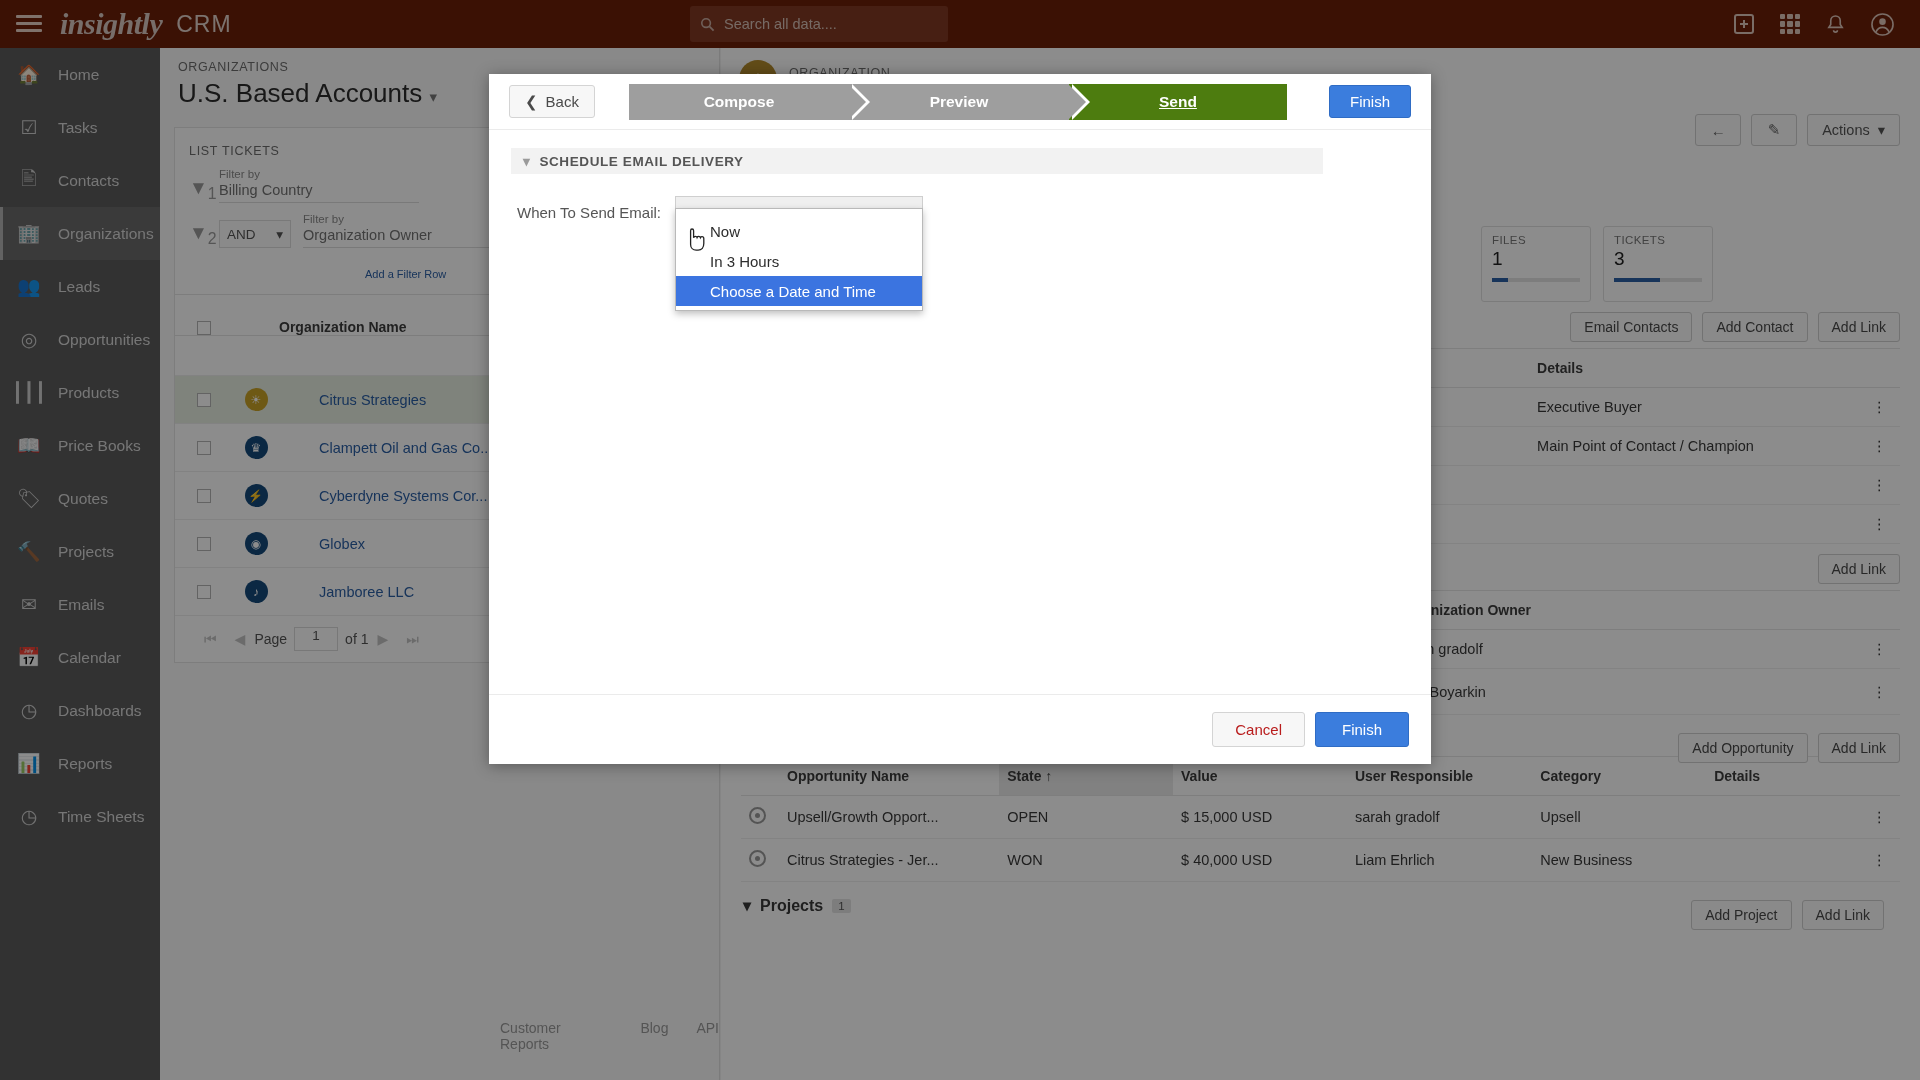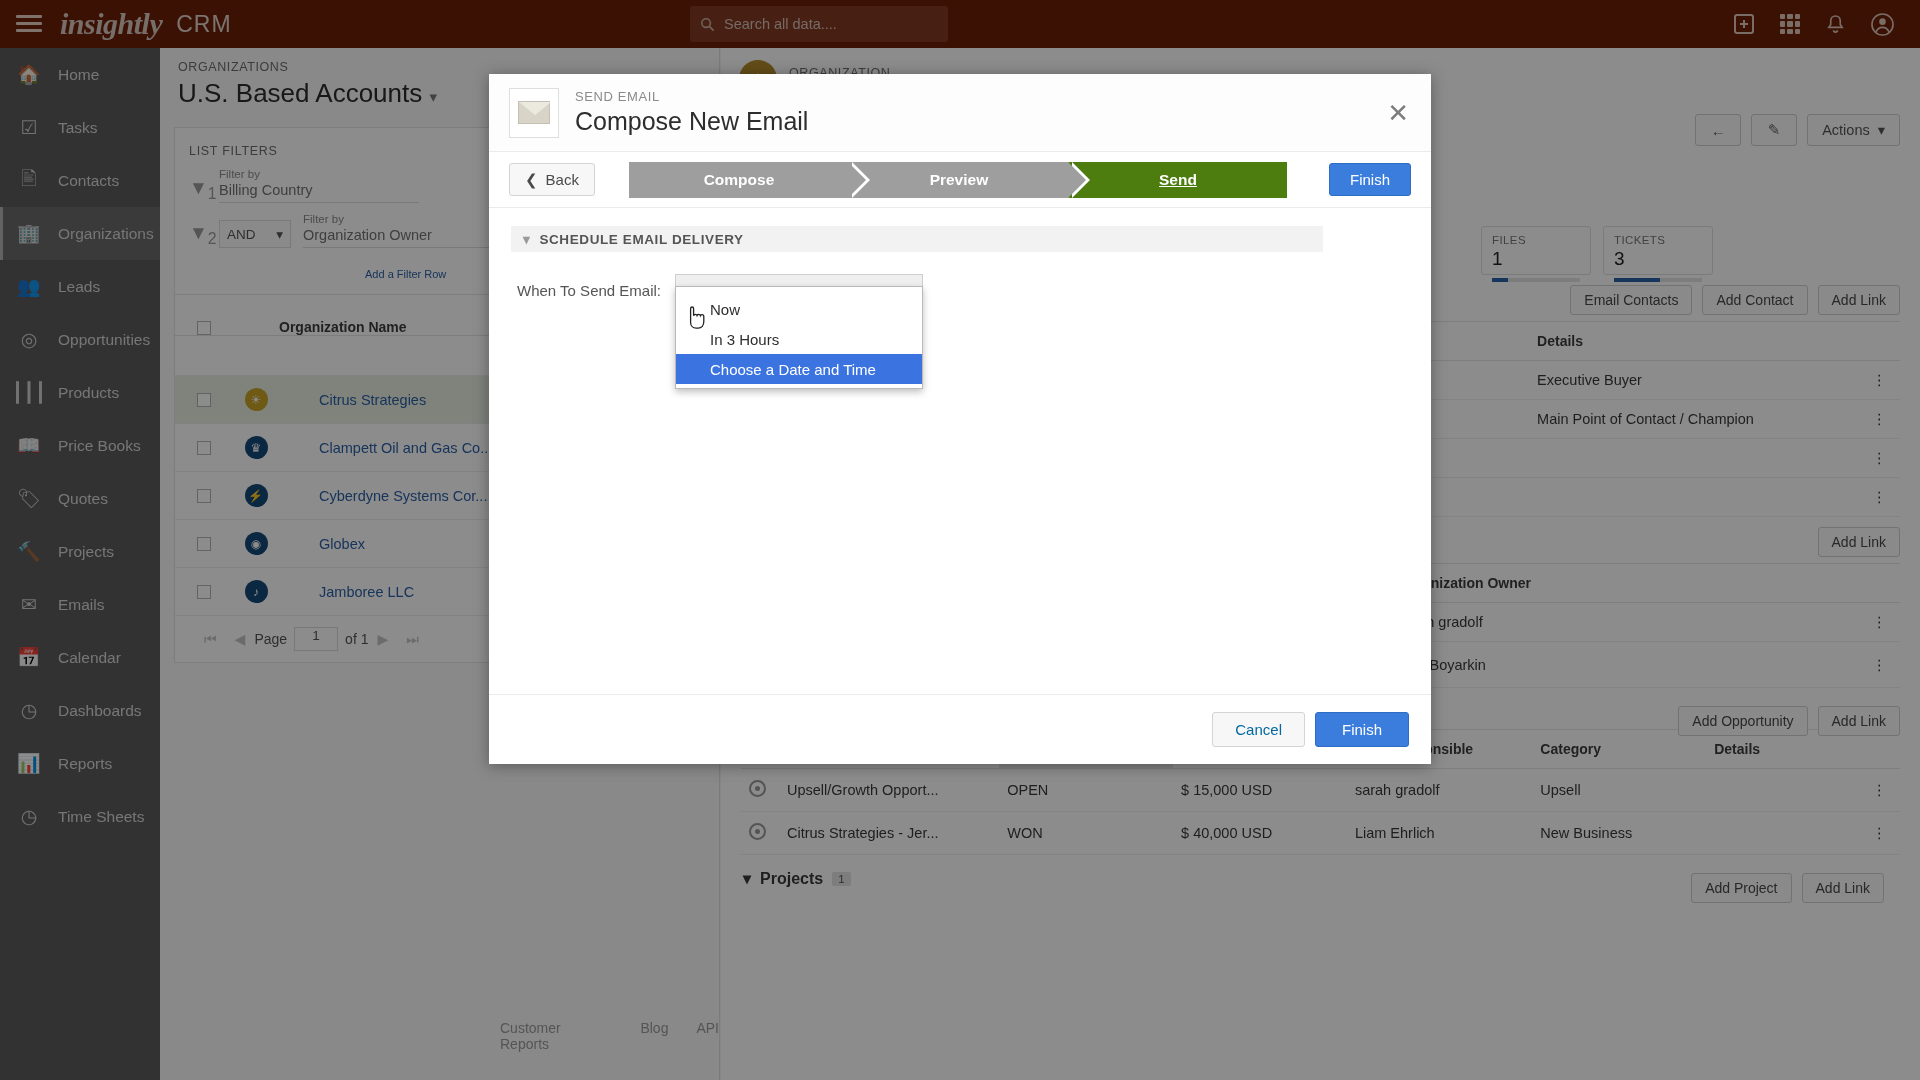--- a/index.html
+++ b/index.html
@@ -85,21 +85,21 @@
   .detail-col { position:absolute; left:561px; right:0; top:0; bottom:0; background:#fff; }
   .detail-head { display:flex; align-items:flex-start; padding:12px 18px; position:relative; }
   .org-av { width:38px;height:38px;border-radius:50%; background:#b38a2c; display:flex;align-items:center;justify-content:center; color:#fff; margin-right:12px; }
   .det-actions { position:absolute; right:20px; top:66px; display:flex; gap:10px; }
   .btn-sq { width:46px;height:32px;border:1px solid #d0d0d0;background:#fbfbfb;display:flex;align-items:center;justify-content:center;color:#666;font-size:15px;border-radius:3px;}
   .btn-act { height:32px;border:1px solid #d0d0d0;background:#fbfbfb;display:flex;align-items:center;padding:0 14px;color:#555;font-size:14.5px;border-radius:3px;}
   .kv { font-size:12.5px; color:#8a8a8a; }
   .kv-v { font-size:15px; color:#333; margin-top:3px; }
   .kv-link { font-size:15px; color:#2b5fa5; margin-top:3px; }
   .stat-cards { display:flex; gap:12px; padding:6px 20px 0; }
-  .stat-card { width:110px;height:49px;border:1px solid #e0e0e0;border-radius:3px;padding:7px 10px; }
+  .stat-card { width:110px;height:76px;border:1px solid #e0e0e0;border-radius:3px;padding:7px 10px; }
   .stat-card .lbl { font-size:11.5px; color:#777; letter-spacing:.4px;}
   .stat-card .num { font-size:19px; color:#222; margin-top:2px;}
   .stat-bar { height:4px; background:#e4e4e4; margin-top:8px; position:relative;}
   .stat-bar i { position:absolute;left:0;top:0;bottom:0;background:#2b5fa5;display:block;}
   .row-btns { display:flex; justify-content:flex-end; gap:10px; padding:10px 20px 6px;}
   .btn-sm { height:30px;border:1px solid #d0d0d0;background:#fbfbfb;display:flex;align-items:center;padding:0 13px;color:#4a4a4a;font-size:14px;border-radius:3px;}
   .sect-title { display:flex; align-items:center; gap:9px; font-size:16px; font-weight:bold; color:#3a3a3a; padding:14px 0 8px 22px; }
   .cnt-badge { background:#e4e4e4; color:#555; font-size:11.5px; padding:1px 6px; border-radius:2px; font-weight:normal;}
   table.grid { width: calc(100% - 40px); margin:0 20px; border-collapse:collapse; font-size:14.5px;}
   table.grid th { text-align:left; font-size:14px; font-weight:bold; color:#3d3d3d; padding:11px 8px; border-top:1px solid #e6e6e6; border-bottom:1px solid #e6e6e6; background:#fff;}
@@ -139,21 +139,21 @@
   .sect-bar .v { color:#9a9a9a; margin-right:9px; }
   .form-row { display:flex; align-items:center; margin-top:22px; }
   .form-label { width:150px; text-align:right; margin-right:14px; font-size:15px; color:#555; }
   .sel-box { width:248px; height:33px; border:1px solid #cfcfcf; background:#efefef; display:flex; align-items:center; justify-content:space-between; padding:0 11px; font-size:15px; font-weight:bold; color:#2d2d2d; }
   .sel-arrow { width:0;height:0;border-left:6px solid transparent;border-right:6px solid transparent;border-top:7px solid #6a6a6a;}
   .dropdown { position:absolute; left:186px; top:78px; width:248px; background:#fff; border:1px solid #b9b9b9; box-shadow:0 3px 7px rgba(0,0,0,.25); padding:7px 0 4px; }
   .dd-item { height:30px; display:flex; align-items:center; padding-left:34px; font-size:15px; color:#2d2d2d; }
   .dd-item.hl { background:#3b74e0; color:#fff; }
   .cursor-hand { position:absolute; left:196px; top:97px; font-size:21px; }
   .modal-foot { height:70px; border-top:1px solid #ebebeb; display:flex; align-items:center; justify-content:flex-end; gap:10px; padding-right:22px; }
-  .btn-cancel { height:35px; border:1px solid #d4d4d4; background:#f7f7f7; color:#0369a1; font-size:15px; display:flex;align-items:center;padding:0 22px;border-radius:3px;text-align:right;}
+  .btn-cancel { height:35px; border:1px solid #d4d4d4; background:#f7f7f7; color:#b91c1c; font-size:15px; display:flex;align-items:center;padding:0 22px;border-radius:3px;text-align:right;}
   .btn-finish { height:35px; background:#3b7ddd; border:1px solid #2f6cc4; color:#fff; font-size:15px; display:flex;align-items:center;padding:0 26px;border-radius:3px;}
 </style>
 </head>
 <body>
 
 <div id="app">
 
   <div class="topbar">
     <div class="hamburger">
         <span></span>
@@ -271,21 +271,21 @@
 
     <div class="list-col">
       <div class="list-head">
         <div class="eyebrow">ORGANIZATIONS</div>
         <div class="list-title">
           <span>U.S. Based Accounts</span>
           <span class="caret-sm">▾</span>
         </div>
       </div>
       <div class="panel">
-        <div class="filters-label">LIST FILTERS</div>
+        <div class="filters-label">LIST TICKETS</div>
 
         <div class="filter-row">
           <div class="funnel">▼<sub>1</sub></div>
           <div class="fb-wrap">
             <div class="fb-label">Filter by</div>
             <div class="fb-val">Billing Country</div>
           </div>
         </div>
 
         <div class="filter-row">
@@ -537,30 +537,20 @@
           <div class="btn-sm">Add Project</div>
           <div class="btn-sm">Add Link</div>
         </div>
       </div>
     </div>
   </div>
 
   <div class="dim"></div>
 
   <div class="modal">
-    <div class="modal-head">
-      <div class="env-box">
-          <span class="env"></span>
-        </div>
-      <div>
-        <div class="mh-eyebrow">SEND EMAIL</div>
-        <div class="mh-title">Compose New Email</div>
-      </div>
-      <div class="mclose">✕</div>
-    </div>
 
     <div class="modal-steps">
       <div class="btn-back">
         <span style="margin-right:8px">❮</span>
         <span>Back</span>
       </div>
       <div class="steps">
         <div class="step grey">
           <span>Compose</span>
           <span class="chev-w"></span>

